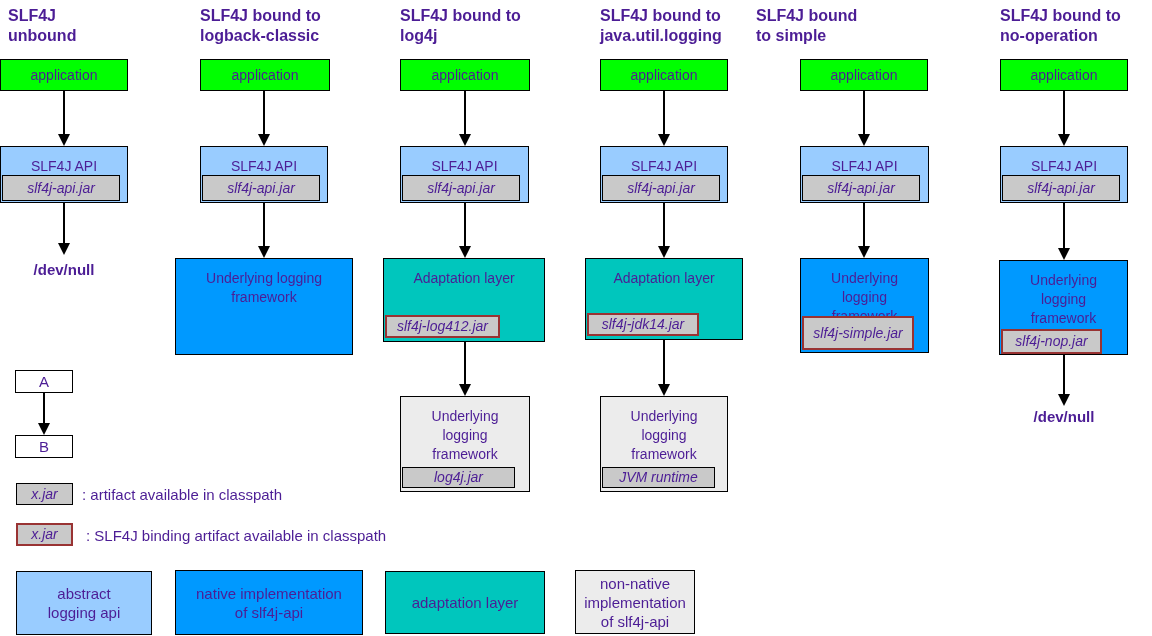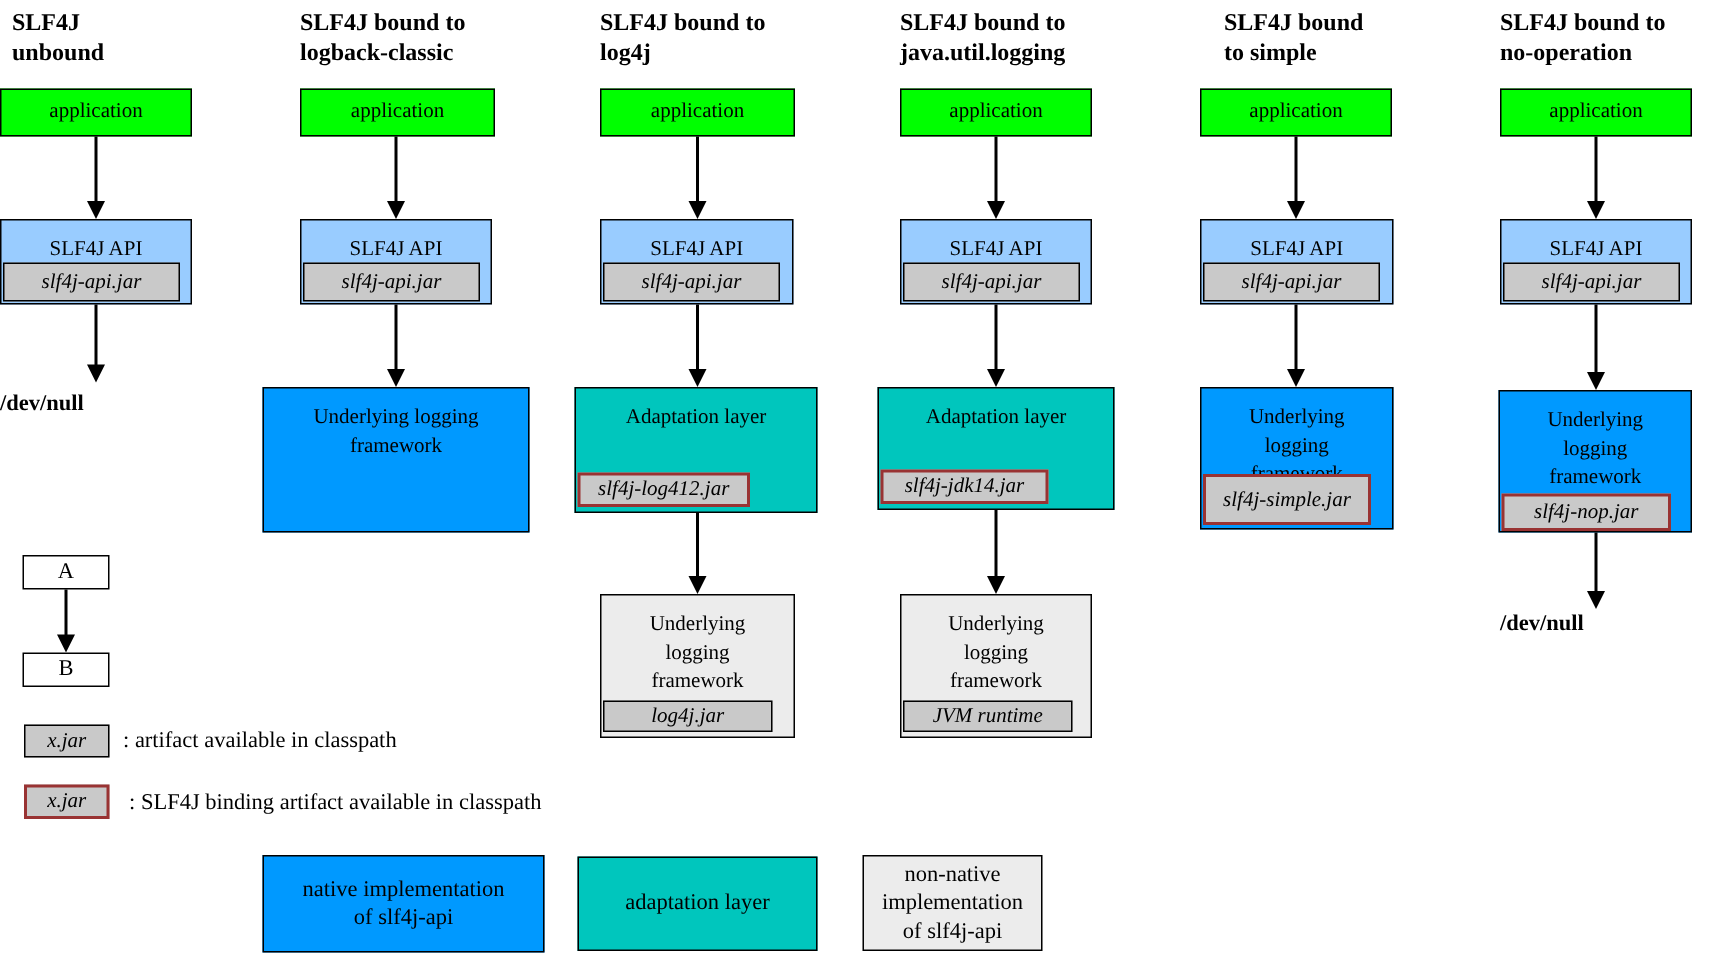--- a/index.html
+++ b/index.html
@@ -1,18 +1,18 @@
 <!DOCTYPE html>
 <html style="--application: #00ff00; --api: #99ccff; --native-impl: #0099ff; --adaptation: #00c6bd; --jar: #c9c9c9; --framework-gray: #ececec; --binding-border: #993333;"><head>
 <meta charset="utf-8">
 <style>
   html,body{margin:0;padding:0;background:#fff;}
   #stage{
     position:relative;width:1152px;height:636px;background:#ffffff;
-    font-family:Liberation Serif, serif;color:#000000;overflow:hidden;
+    font-family:Liberation Sans, sans-serif;color:#4c1d95;overflow:hidden;
   }
   .title{
     position:absolute;font-weight:bold;font-size:16px;line-height:20px;
     white-space:pre-line;
   }
   .box{
     position:absolute;border:1px solid #000;box-sizing:border-box;
     font-size:14px;text-align:center;
   }
   .app{background:var(--application,#00ff00);display:flex;align-items:center;justify-content:center;}
@@ -27,21 +27,21 @@
     display:flex;align-items:center;justify-content:center;white-space:pre-line;
   }
   .jar.binding{border:2px solid var(--binding-border,#993333);}
   .arrow{position:absolute;width:12px;}
   .arrow .shaft{position:absolute;left:5px;top:0;bottom:9px;width:2px;background:#000;}
   .arrow .head{
     position:absolute;bottom:0;left:0;width:0;height:0;
     border-left:6px solid transparent;border-right:6px solid transparent;
     border-top:12px solid #000;
   }
-  .devnull{position:absolute;font-weight:bold;font-size:15px;text-align:left;}
+  .devnull{position:absolute;font-weight:bold;font-size:15px;text-align:center;}
   .legendbox{
     position:absolute;border:1px solid #000;box-sizing:border-box;background:#fff;
     font-size:15px;display:flex;align-items:center;justify-content:center;
   }
   .legendtext{position:absolute;font-size:15px;line-height:17px;white-space:pre-line;}
   .catbox{
     position:absolute;border:1px solid #000;box-sizing:border-box;font-size:15px;
     display:flex;align-items:center;justify-content:center;text-align:center;
     white-space:pre-line;line-height:19px;
   }
@@ -149,21 +149,21 @@
       <div class="shaft"></div>
       <div class="head"></div>
     </div>
   <div class="box framework" style="left:600px;top:396px;width:128px;height:96px">
     <div class="boxlabel">Underlying
 logging
 framework</div>
     <div class="jar" style="left:1px;bottom:3px;width:113px;height:21px">JVM runtime</div>
   </div>
 
-  <div class="title" style="left:816px;top:6px">SLF4J bound
+  <div class="title" style="left:756px;top:6px">SLF4J bound
 to simple</div>
   <div class="box app" style="left:800px;top:59px;width:128px;height:32px">
       <span>application</span>
     </div>
   <div class="arrow" style="left:858px;top:91px;height:55px">
       <div class="shaft"></div>
       <div class="head"></div>
     </div>
   <div class="box api" style="left:800px;top:146px;width:129px;height:57px">
     <div class="boxlabel">SLF4J API</div>
@@ -194,21 +194,21 @@
     <div class="jar" style="left:1px;bottom:1px;width:118px;height:26px">slf4j-api.jar</div>
   </div>
   <div class="arrow" style="left:1058px;top:203px;height:57px">
       <div class="shaft"></div>
       <div class="head"></div>
     </div>
   <div class="box impl" style="left:999px;top:260px;width:129px;height:95px">
     <div class="boxlabel">Underlying
 logging
 framework</div>
-    <div class="jar binding" style="left:1px;bottom:0px;width:113px;height:25px">slf4j-nop.jar</div>
+    <div class="jar binding" style="left:1px;bottom:0px;width:101px;height:25px">slf4j-nop.jar</div>
   </div>
   <div class="arrow" style="left:1058px;top:355px;height:51px">
       <div class="shaft"></div>
       <div class="head"></div>
     </div>
   <div class="devnull" style="left:1000px;top:408px;width:128px">/dev/null</div>
 
   <div class="legendbox" style="left:15px;top:370px;width:58px;height:23px">
       <span>A</span>
     </div>
@@ -219,20 +219,22 @@
   <div class="legendbox" style="left:15px;top:435px;width:58px;height:23px">
       <span>B</span>
     </div>
 
   <div class="jar" style="left:16px;top:483px;width:57px;height:22px">x.jar</div>
   <div class="legendtext" style="left:82px;top:486px">: artifact available in classpath</div>
 
   <div class="jar binding" style="left:16px;top:523px;width:57px;height:23px">x.jar</div>
   <div class="legendtext" style="left:86px;top:527px">: SLF4J binding artifact available in classpath</div>
 
+  <div class="catbox api" style="left:16px;top:571px;width:136px;height:64px">abstract
+logging api</div>
   <div class="catbox impl" style="left:175px;top:570px;width:188px;height:65px">native implementation
 of slf4j-api</div>
   <div class="catbox adapt" style="left:385px;top:571px;width:160px;height:63px">adaptation layer</div>
   <div class="catbox framework" style="left:575px;top:570px;width:120px;height:64px">non-native
 implementation
 of slf4j-api</div>
 
 </div>
 
 </body></html>

